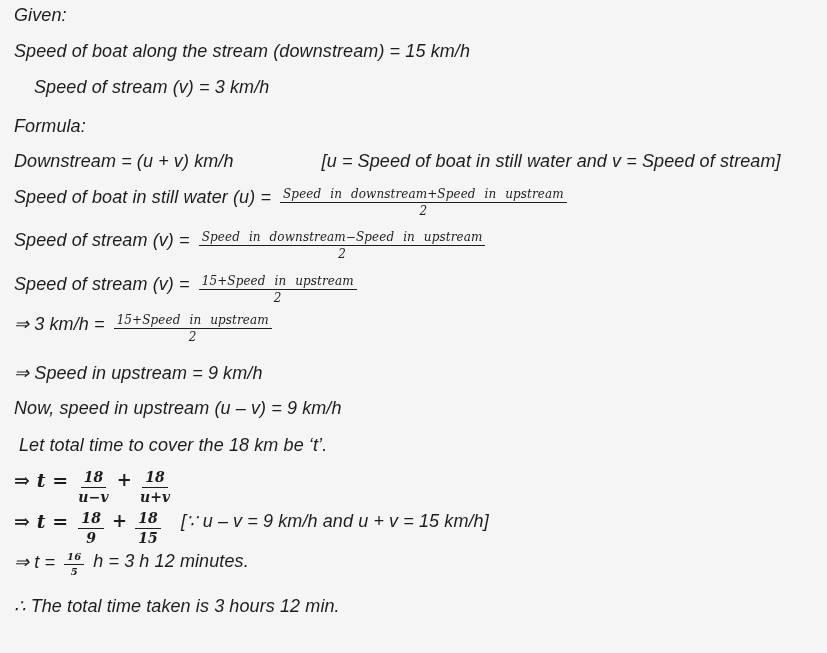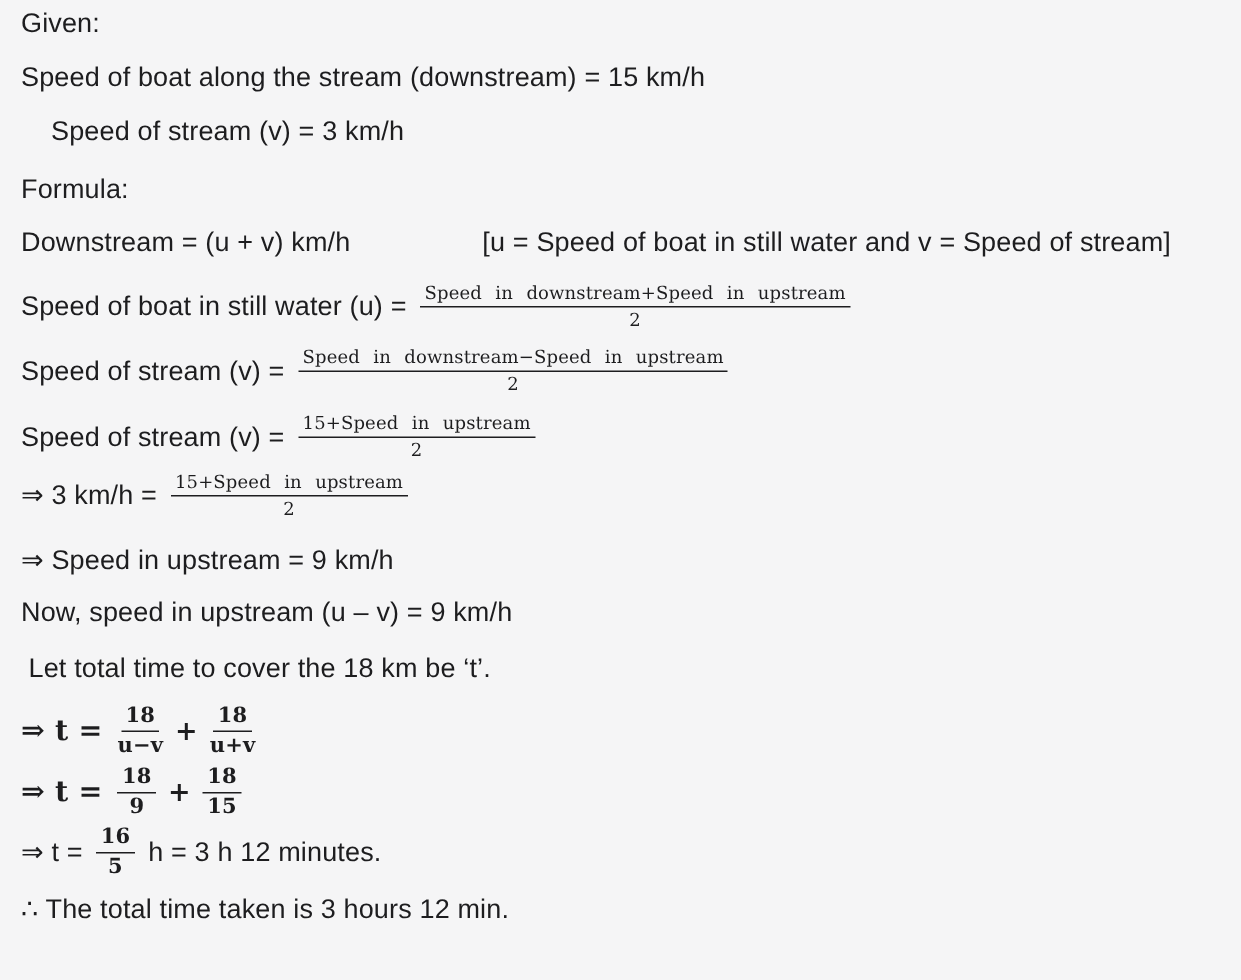--- a/index.html
+++ b/index.html
@@ -9,24 +9,25 @@
     font-family: "Liberation Sans", sans-serif;
   }
   .page {
     box-sizing: border-box;
     width: 827px; height: 653px;
     padding: 5px 6px 0 14px;
     color: #1d1d1f;
   }
   .line {
     display: flex;
-    align-items: center;
+    align-items: flex-start;
     white-space: nowrap;
     font-size: 18px;
     letter-spacing: 0.1px;
+    font-style: italic;
   }
   .t  { height: 21px; }
   .f  { height: 34px; }
   .fm { height: 36px; }
   .m0  { margin-bottom: 0; }
   .m5  { margin-bottom: 5px; }
   .m9  { margin-bottom: 9px; }
   .m10 { margin-bottom: 10px; }
   .m13 { margin-bottom: 13px; }
   .m14 { margin-bottom: 14px; }
@@ -61,21 +62,21 @@
     font-weight: bold;
     font-size: 19px;
   }
   .mathline .frac { font-weight: bold; font-size: 14px; margin-left: 10px; }
   .plus {
     font-family: "DejaVu Serif", serif;
     font-weight: bold;
     font-size: 18px;
     margin: 0 8px;
   }
-  .boldfrac { font-weight: bold; font-size: 14px; }
+  .boldfrac { font-weight: bold; font-size: 10px; }
 
   .note  { margin-left: 56px; padding-left: 32px; }
   .note2 { margin-left: 20px; }
   .suffix { margin-left: 9px; }
 </style>
 </head>
 <body style="background: rgb(245, 245, 246);">
 
 <div class="page" style="color: rgb(29, 29, 31);">
 
@@ -162,20 +163,21 @@
     <span class="math">⇒ t =</span>
     <span class="frac">
       <span class="num">18</span>
       <span class="den">9</span>
     </span>
     <span class="plus">+</span>
     <span class="frac" style="margin-left:0;">
       <span class="num">18</span>
       <span class="den">15</span>
     </span>
+    <span class="note2">[∵ u – v = 9 km/h and u + v = 15 km/h]</span>
   </div>
 
   <div class="line f m10">
     <span>⇒ t =</span>
     <span class="frac boldfrac">
       <span class="num">16</span>
       <span class="den">5</span>
     </span>
     <span class="suffix">h = 3 h 12 minutes.</span>
   </div>

